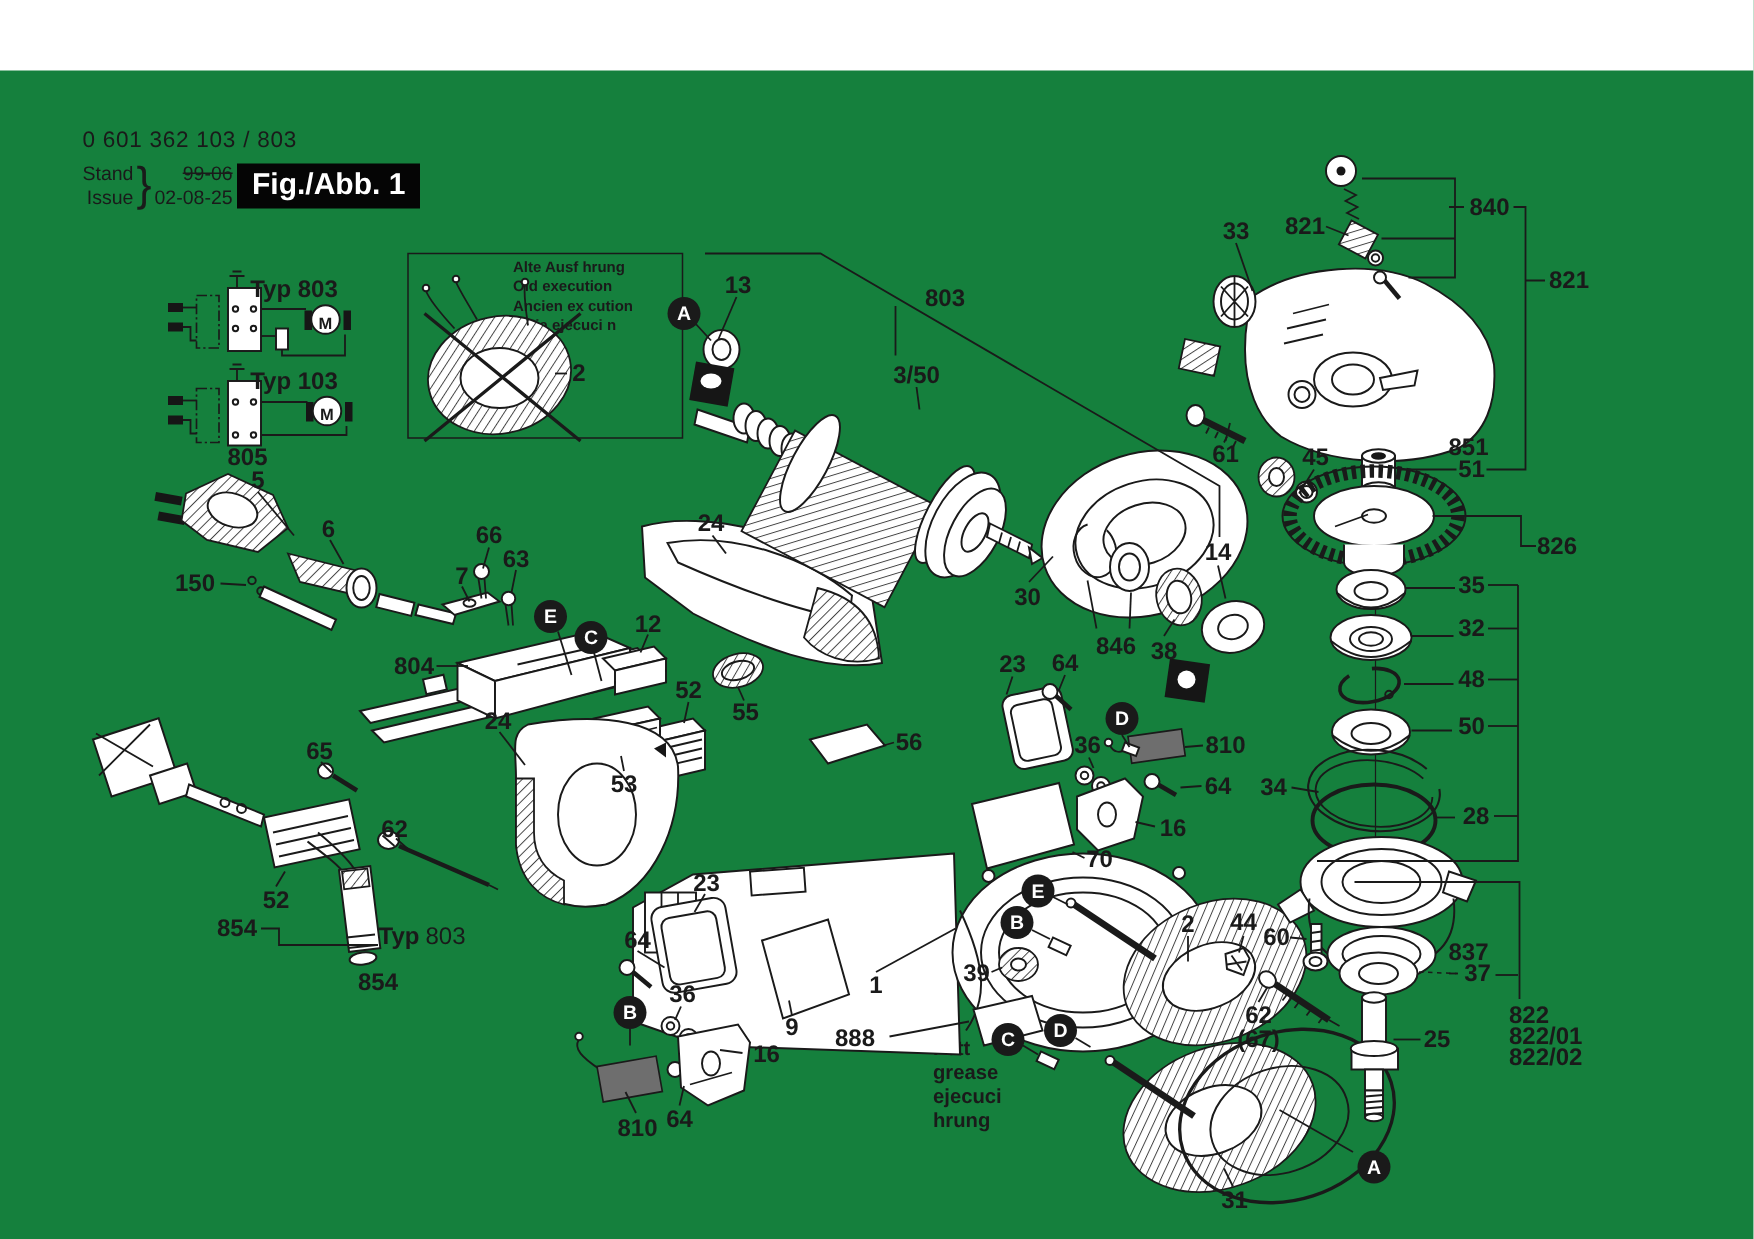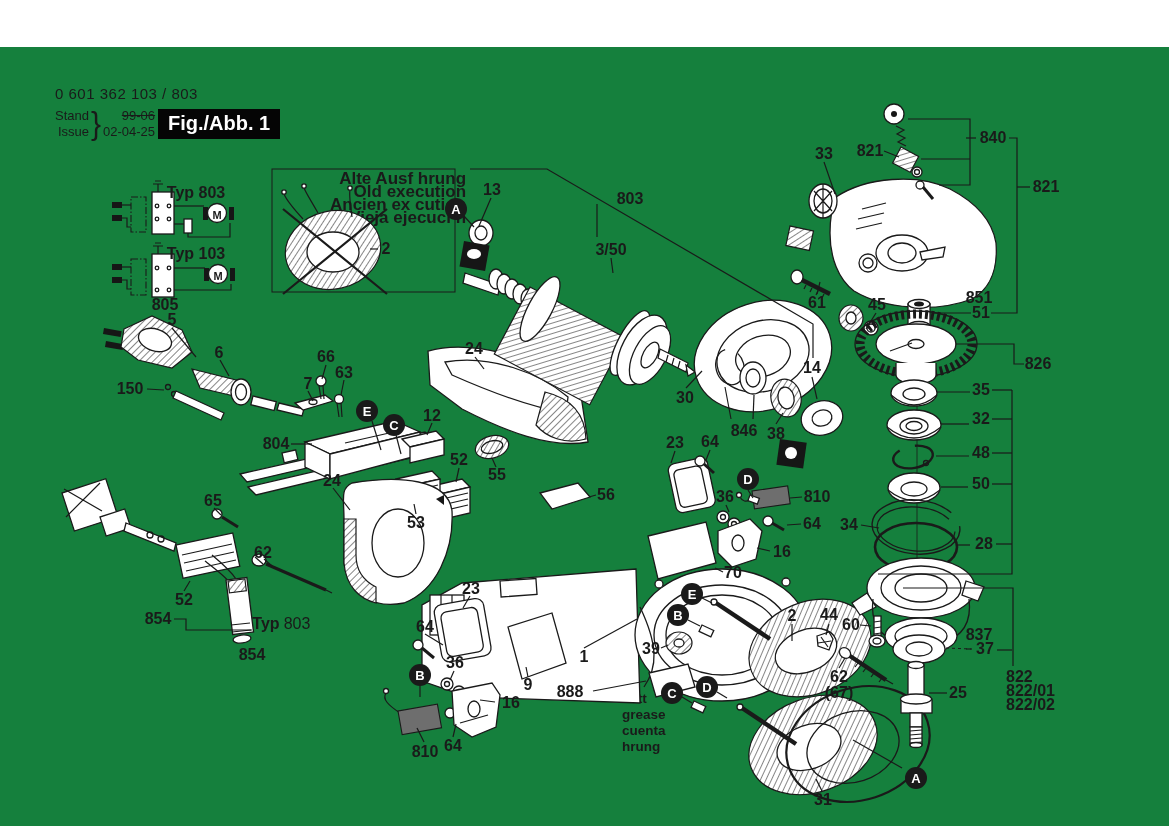--- a/index.html
+++ b/index.html
@@ -9,21 +9,21 @@
   #part-number{left:55px;top:38px;font-size:15px;letter-spacing:.5px;}
   #rev{left:55px;top:61px;font-size:13px;line-height:16px;}
   #rev .col{display:inline-block;vertical-align:top;text-align:right;}
   #rev .brace{font-size:30px;line-height:32px;transform:scaleY(1.05);display:inline-block;margin:0 2px;}
   .struck{text-decoration:line-through;}
   #fig-box{left:158px;top:62px;background:#050505;color:#fff;font-weight:bold;
            font-size:20px;padding:3px 10px 4px 10px;}
   #note-install{left:55px;top:707px;font-size:13px;line-height:15.5px;}
   #note-mods{left:482px;top:722px;font-size:13px;line-height:15.5px;}
   #note-grease{left:622px;top:644px;font-size:13.5px;line-height:16px;font-weight:bold;}
-  #oldexec-text{left:330px;top:125px;font-size:17px;line-height:13px;font-weight:bold;text-align:right;}
+  #oldexec-text{left:342px;top:125px;font-size:10px;line-height:13px;font-weight:bold;}
   svg text.lb{fill:#1a1a1a;font-family:"Liberation Sans",sans-serif;}
   svg text.co{fill:#fff;font-family:"Liberation Sans",sans-serif;font-weight:bold;font-size:13px;}
   .ld{stroke:#1a1a1a;stroke-width:1.2;fill:none;}
   .dsh{stroke:#1a1a1a;stroke-width:1;fill:none;stroke-dasharray:3 3;}
   .f{fill:#fff;stroke:#1a1a1a;stroke-width:1.3;}
   .h{fill:url(#hh);stroke:#1a1a1a;stroke-width:1.2;}
   .s{fill:none;stroke:#1a1a1a;stroke-width:1.3;}
   .s2{fill:none;stroke:#1a1a1a;stroke-width:2.2;}
   .blk{fill:#161616;stroke:none;}
   .gry{fill:#6e6e6e;stroke:#1a1a1a;stroke-width:1.1;}
@@ -37,36 +37,36 @@
 <div class="stage">
 
   <div class="abs" id="part-number">0 601 362 103 / 803</div>
 
   <div class="abs" id="rev">
     <span class="col">
       <span>Stand</span><br>
       <span>Issue</span>
     </span><span class="brace">}</span><span class="col">
       <span class="struck">99-06</span><br>
-      <span>02-04-25</span>
+      <span>02-08-25</span>
     </span>
   </div>
 
   <div class="abs" id="fig-box">Fig./Abb. 1</div>
 
   <div class="abs" id="oldexec-text">
       <div>Alte Ausf hrung</div>
       <div>Old execution</div>
       <div>Ancien ex cution</div>
       <div>Vieja ejecuci n</div>
     </div>
   <div class="abs" id="note-grease">
       <div>Fett</div>
       <div>grease</div>
-      <div>cuenta</div>
+      <div>ejecuci</div>
       <div>hrung</div>
     </div>
 
   <svg id="dg" class="abs" style="left:0;top:0" width="1169" height="826" viewBox="0 0 1169 826">
     <defs>
       <pattern id="hh" width="5" height="5" patternTransform="rotate(45)" patternUnits="userSpaceOnUse">
         <rect width="5" height="5" fill="#fff"></rect>
         <line x1="0" y1="0" x2="0" y2="5" stroke="#444" stroke-width="1.3"></line>
       </pattern>
     </defs>

